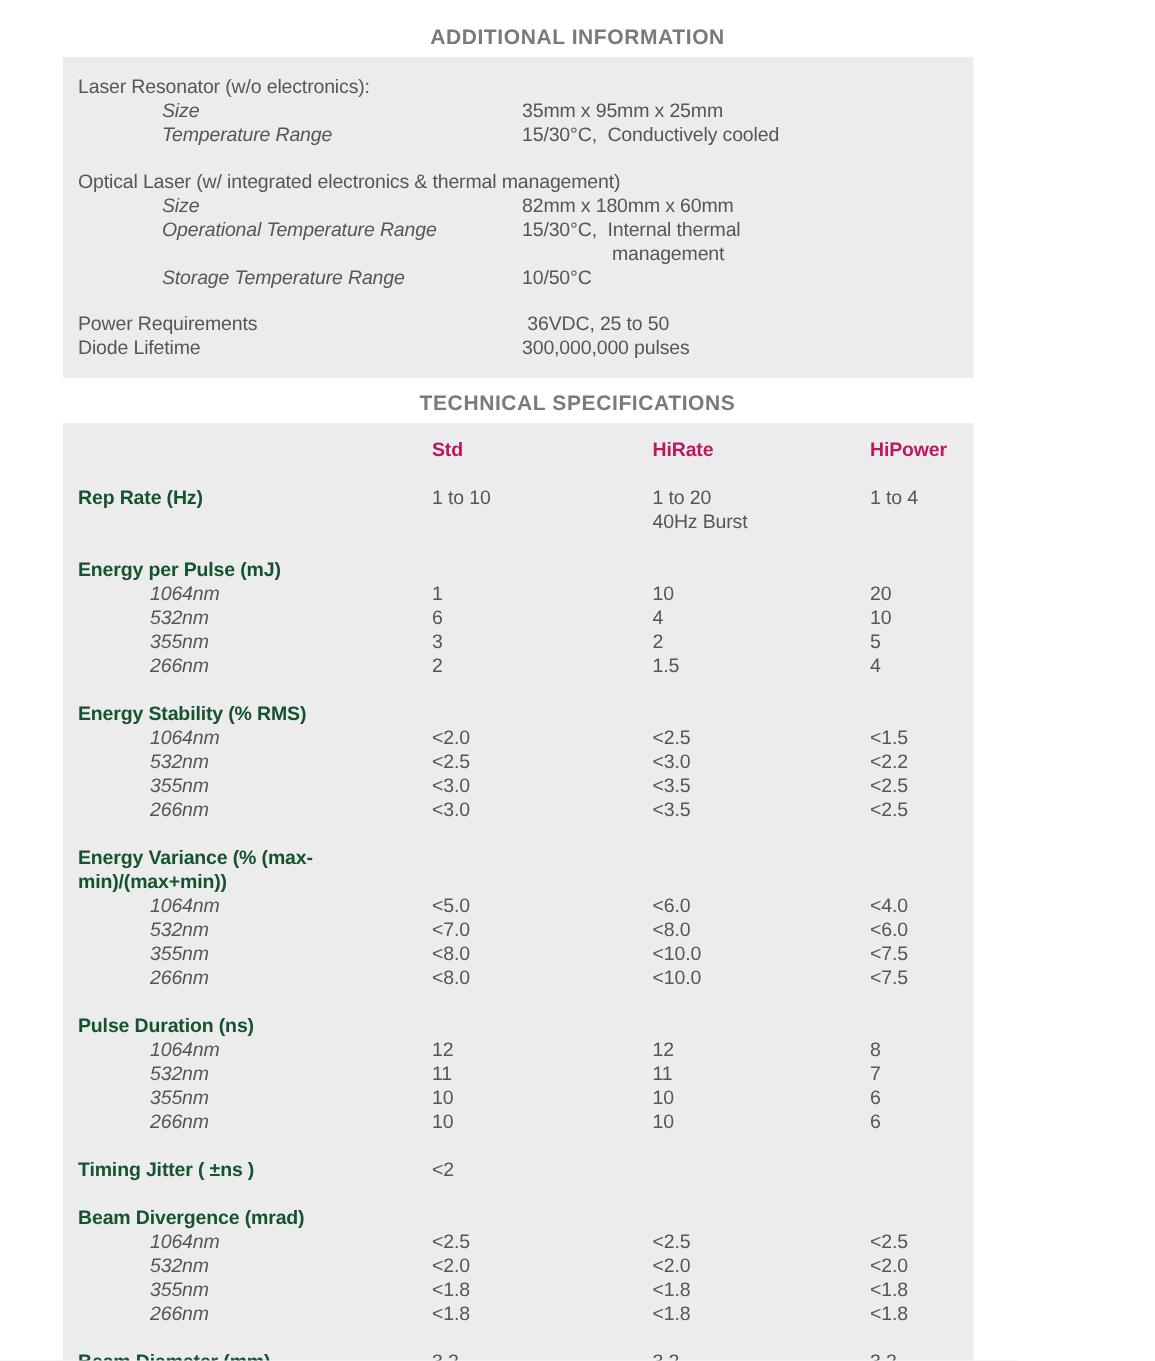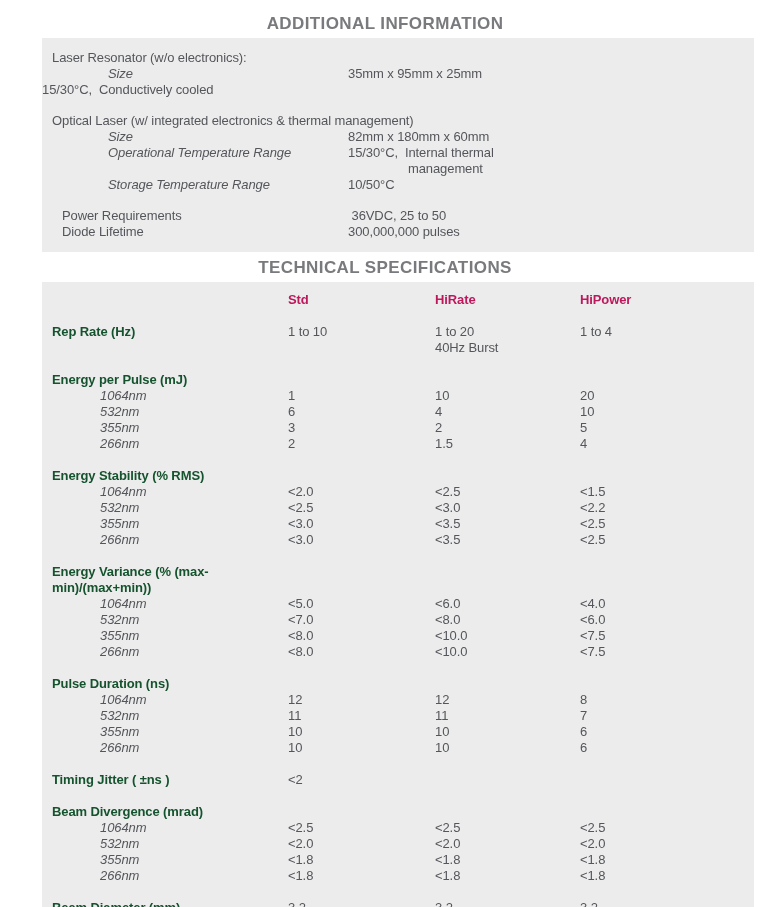--- a/index.html
+++ b/index.html
@@ -6,39 +6,39 @@
   body {
     width: 770px; height: 907px;
     background: #ffffff;
     font-family: "Liberation Sans", "DejaVu Sans", sans-serif;
     color: #54565b;
     font-size: 13px;
     letter-spacing: -0.1px;
   }
   .section-title {
     margin: 0; text-align: center;
-    font-size: 17px; font-weight: bold;
+    font-size: 14px; font-weight: bold;
     color: #797a7d; letter-spacing: 0.4px;
     line-height: 20px;
   }
   .section-title.first { margin-top: 14px; margin-bottom: 4px; }
   .section-title.second { margin-top: 6px; margin-bottom: 4px; }
   .panel {
-    margin-left: 42px; width: 712px;
+    margin-left: 42px; width: 607px;
     background: #ececec;
     box-sizing: border-box;
   }
   .info-panel { padding: 12px 0; }
   .spec-panel { padding: 10px 0 6px 0; }
 
   
   .info-group + .info-group { margin-top: 15px; }
   .info-heading { padding-left: 10px; line-height: 16px; }
   .info-row { display: grid; grid-template-columns: 306px 1fr; line-height: 16px; }
-  .info-label { padding-left: 20px; }
+  .info-label { padding-left: 10px; }
   .info-label.indent { padding-left: 66px; font-style: italic; }
   .info-value { white-space: pre-wrap; }
   .info-value .cont { padding-left: 60px; }
 
   
   .spec-row { display: grid; grid-template-columns: 246px 147px 145px 1fr; line-height: 16px; }
   .spec-header-cell { font-weight: bold; color: #be185d; }
   .spec-group { margin-top: 16px; }
   .spec-label.group-label { padding-left: 10px; font-weight: bold; color: #14532d; }
   .spec-label.sub-label { padding-left: 58px; font-style: italic; }
@@ -52,20 +52,21 @@
   <h1 class="section-title first">ADDITIONAL INFORMATION</h1>
 
   <div class="panel info-panel" id="info-panel">
       <div class="info-group">
         <div class="info-heading">Laser Resonator (w/o electronics):</div>
         <div class="info-row">
           <div class="info-label indent">Size</div>
           <div class="info-value"><span>35mm x 95mm x 25mm</span></div>
         </div>
         <div class="info-row">
+          <div class="info-label indent">Temperature Range</div>
           <div class="info-value"><span>15/30°C,  Conductively cooled</span></div>
         </div>
       </div>
       <div class="info-group">
         <div class="info-heading">Optical Laser (w/ integrated electronics &amp; thermal management)</div>
         <div class="info-row">
           <div class="info-label indent">Size</div>
           <div class="info-value"><span>82mm x 180mm x 60mm</span></div>
         </div>
         <div class="info-row">

